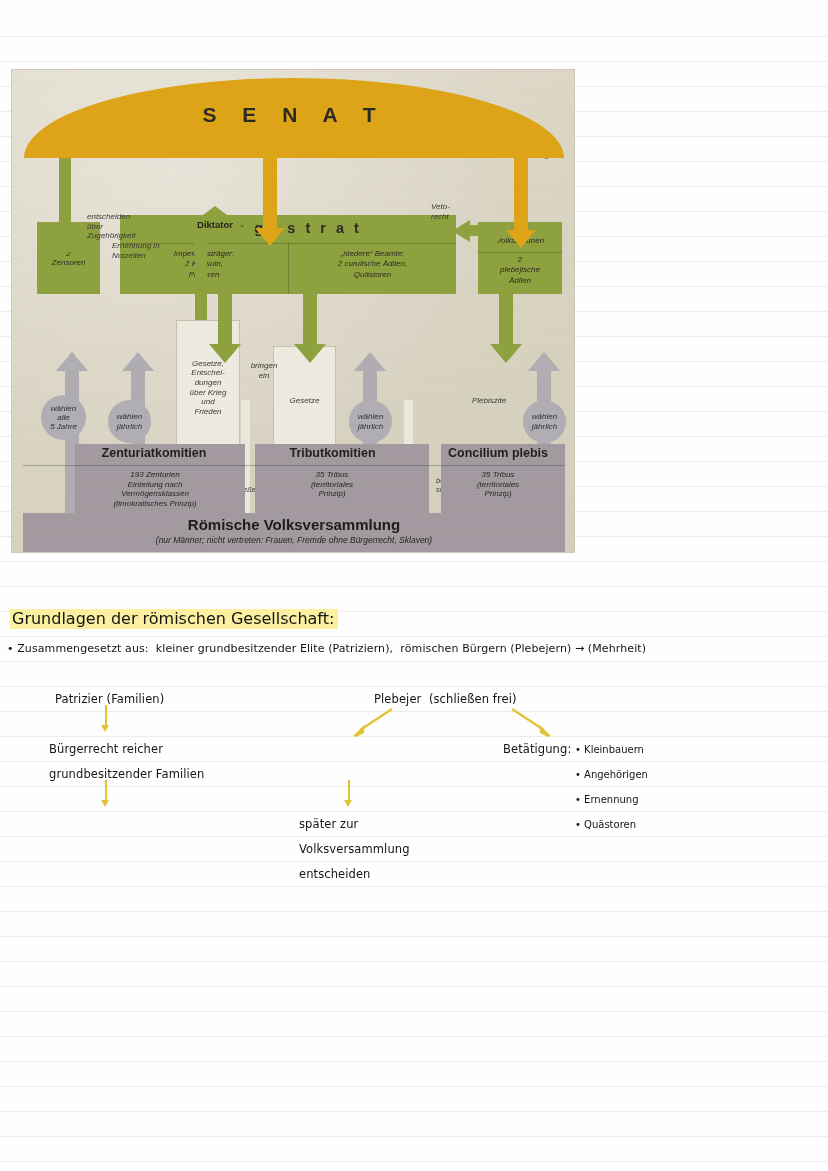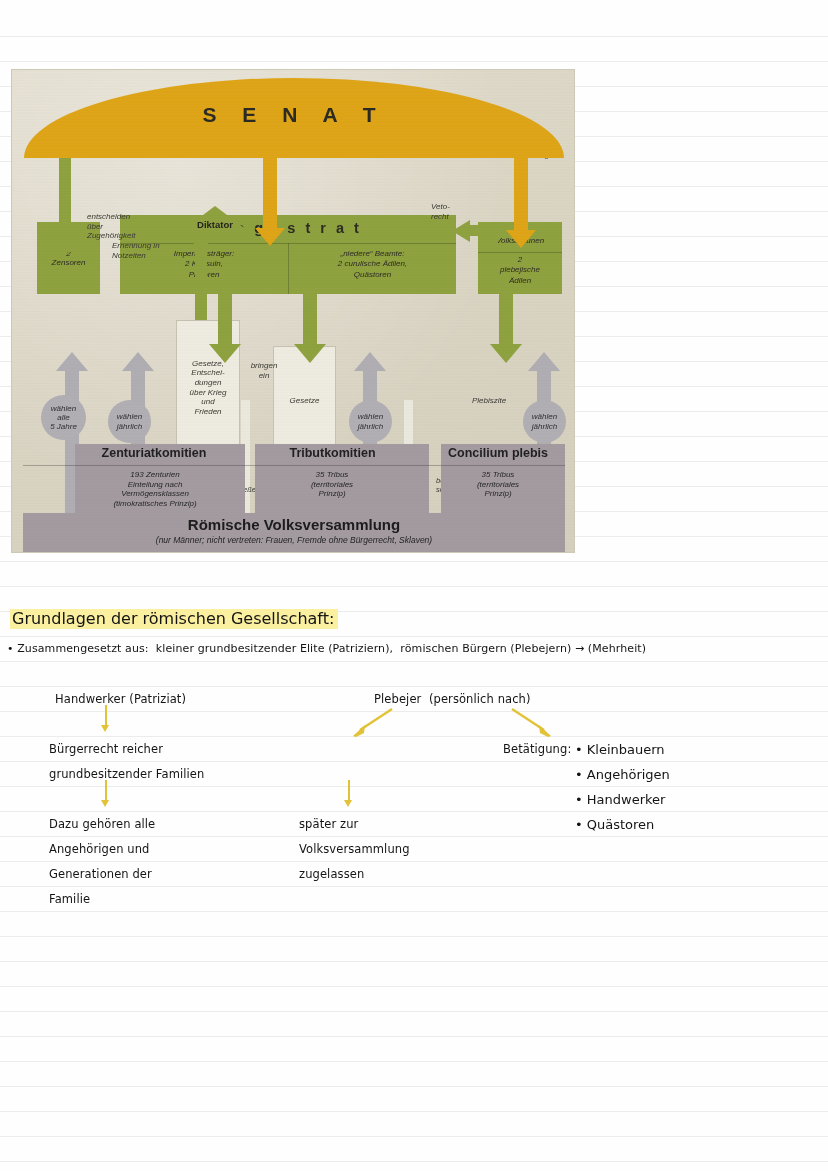--- a/index.html
+++ b/index.html
@@ -161,21 +161,21 @@
 
   .harrow { position: absolute; z-index: 3; }
   .harrow .shaft { position:absolute; background: #e2c236; }
   .harrow .head {
     position:absolute; width:0; height:0;
     border-left: 4.5px solid transparent;
     border-right: 4.5px solid transparent;
     border-top: 7px solid #e2c236;
   }
 
-  .bullets { position:absolute; z-index:3; font-family:"DejaVu Sans", sans-serif; font-size:13px; color:#141414; line-height:25px; }
+  .bullets { position:absolute; z-index:3; font-family:"DejaVu Sans", sans-serif; font-size:10px; color:#141414; line-height:25px; }
 </style>
 </head>
 <body>
 
 <div id="page">
 
   <div id="rules"></div>
 
   <div id="diagram">
     <div class="paperfade"></div>
@@ -372,64 +372,60 @@
       <div class="bigband-sub" style="margin-top:2px;">(nur Männer; nicht vertreten: Frauen, Fremde ohne Bürgerrecht, Sklaven)</div>
     </div>
 
     <div class="grain"></div>
   </div>
 
   <div id="note-title">Grundlagen der römischen Gesellschaft:</div>
 
   <div class="hw" style="left:7px; top:638px; font-size:11px; line-height:22px;">• Zusammengesetzt aus:  kleiner grundbesitzender Elite (Patriziern),  römischen Bürgern (Plebejern) → (Mehrheit)</div>
 
-  <div class="hw" style="left:55px; top:687px;">Handwerker (Patriziat)</div>
+  <div class="hw" style="left:55px; top:687px;">Patrizier (Familien)</div>
 
   <div class="harrow" style="left:101px; top:705px; width:10px; height:28px;">
     <div class="shaft" style="left:3.5px; top:0; width:2.5px; height:22px;"></div>
     <div class="head" style="left:0; top:20px;"></div>
   </div>
 
   <div class="hw" style="left:49px; top:737px;">Bürgerrecht reicher
 grundbesitzender Familien</div>
 
   <div class="harrow" style="left:101px; top:780px; width:10px; height:28px;">
     <div class="shaft" style="left:3.5px; top:0; width:2.5px; height:22px;"></div>
     <div class="head" style="left:0; top:20px;"></div>
   </div>
 
-  <div class="hw" style="left:49px; top:812px;">Dazu gehören alle
-Angehörigen und
-Generationen der
-Familie</div>
-
-  <div class="hw" style="left:374px; top:687px;">Plebejer  (persönlich nach)</div>
+
+  <div class="hw" style="left:374px; top:687px;">Plebejer  (schließen frei)</div>
 
   <svg class="harrow" style="left:348px; top:706px;" width="48" height="34" viewBox="0 0 48 34">
     <line x1="44" y1="3" x2="12" y2="24" stroke="#e2c236" stroke-width="2.4"></line>
     <polygon points="5,30 17,19 16,27 8,31" fill="#e2c236"></polygon>
   </svg>
 
   <svg class="harrow" style="left:508px; top:706px;" width="48" height="34" viewBox="0 0 48 34">
     <line x1="4" y1="3" x2="36" y2="24" stroke="#e2c236" stroke-width="2.4"></line>
     <polygon points="43,30 31,19 32,27 40,31" fill="#e2c236"></polygon>
   </svg>
 
 
   <div class="harrow" style="left:344px; top:780px; width:10px; height:28px;">
     <div class="shaft" style="left:3.5px; top:0; width:2.5px; height:22px;"></div>
     <div class="head" style="left:0; top:20px;"></div>
   </div>
 
   <div class="hw" style="left:299px; top:812px;">später zur
 Volksversammlung
-zugelassen</div>
+entscheiden</div>
 
   <div class="hw" style="left:503px; top:737px;">Betätigung:</div>
 
   <div class="bullets" style="left:575px; top:737px;">
     <div>• Kleinbauern</div>
     <div>• Angehörigen</div>
-    <div>• Handwerker</div>
+    <div>• Ernennung</div>
     <div>• Quästoren</div>
   </div>
 
 </div>
 
 </body></html>

